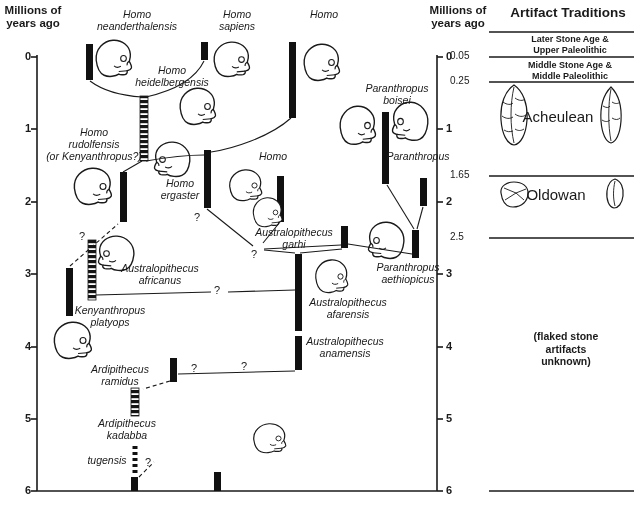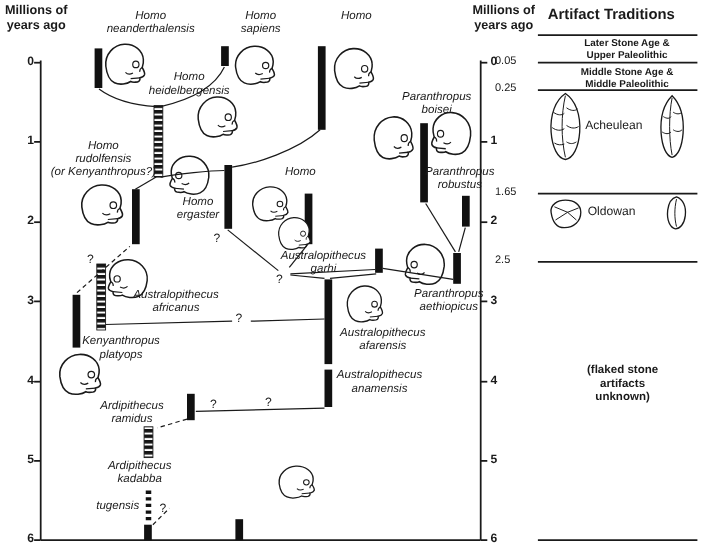--- a/index.html
+++ b/index.html
@@ -6,23 +6,23 @@
   html,body{background:#fff}
   body{font-family:"Liberation Sans",sans-serif;color:#1a1a1a}
   .fig{position:relative;width:640px;height:509px;background:#fff;overflow:hidden}
   #diagram{position:absolute;left:0;top:0}
   #labels{position:absolute;left:0;top:0;width:640px;height:420px;pointer-events:none}
   #labels > div{position:absolute;white-space:nowrap}
   .hdr{font-size:11.5px;font-weight:700;text-align:center;line-height:1.12}
   .tick{font-size:11px;font-weight:700}
   .sp{font-style:italic;font-size:10.5px;text-align:center;line-height:1.15}
   .q{font-size:11px}
-  .ptitle{font-size:13.5px;font-weight:700;text-align:left}
+  .ptitle{font-size:13.5px;font-weight:700;text-align:center}
   .ptext{text-align:center;line-height:1.2;font-weight:600}
-  .ptool{font-size:11px;text-align:center}
+  .ptool{font-size:15px;text-align:center}
   .bnd{font-size:10px;text-align:left}
   .ax{stroke:#1a1a1a;stroke-width:1.6}
   .bar{fill:#111}
   .ln{stroke:#1a1a1a;stroke-width:1.1;fill:none}
   .dsh{stroke-dasharray:4 3}
   .dashbar{stroke:#111;stroke-width:5;stroke-dasharray:3 3}
   .sc{fill:#fff;stroke:#1a1a1a;stroke-width:1.3}
   .sf{fill:none;stroke:#1a1a1a;stroke-width:1}
   .fillw{fill:#fff;stroke:#1a1a1a;stroke-width:1.2}
   .tln{fill:none;stroke:#1a1a1a;stroke-width:0.9}
@@ -200,21 +200,20 @@
       <div class="sp" style="left: 102px; top: 64px; width: 140px;">
         <div>Homo</div>
         <div>heidelbergensis</div>
       </div>
       <div class="sp" style="left: 327px; top: 82px; width: 140px;">
         <div>Paranthropus</div>
         <div>boisei</div>
       </div>
       <div class="sp" style="left: 348px; top: 150px; width: 140px;">
         <div>Paranthropus</div>
-        <div>robustus</div>
       </div>
       <div class="sp" style="left: 24px; top: 126px; width: 140px;">
         <div>Homo</div>
         <div>rudolfensis</div>
         <div>(or Kenyanthropus?)</div>
       </div>
       <div class="sp" style="left: 110px; top: 177px; width: 140px;">
         <div>Homo</div>
         <div>ergaster</div>
       </div>

